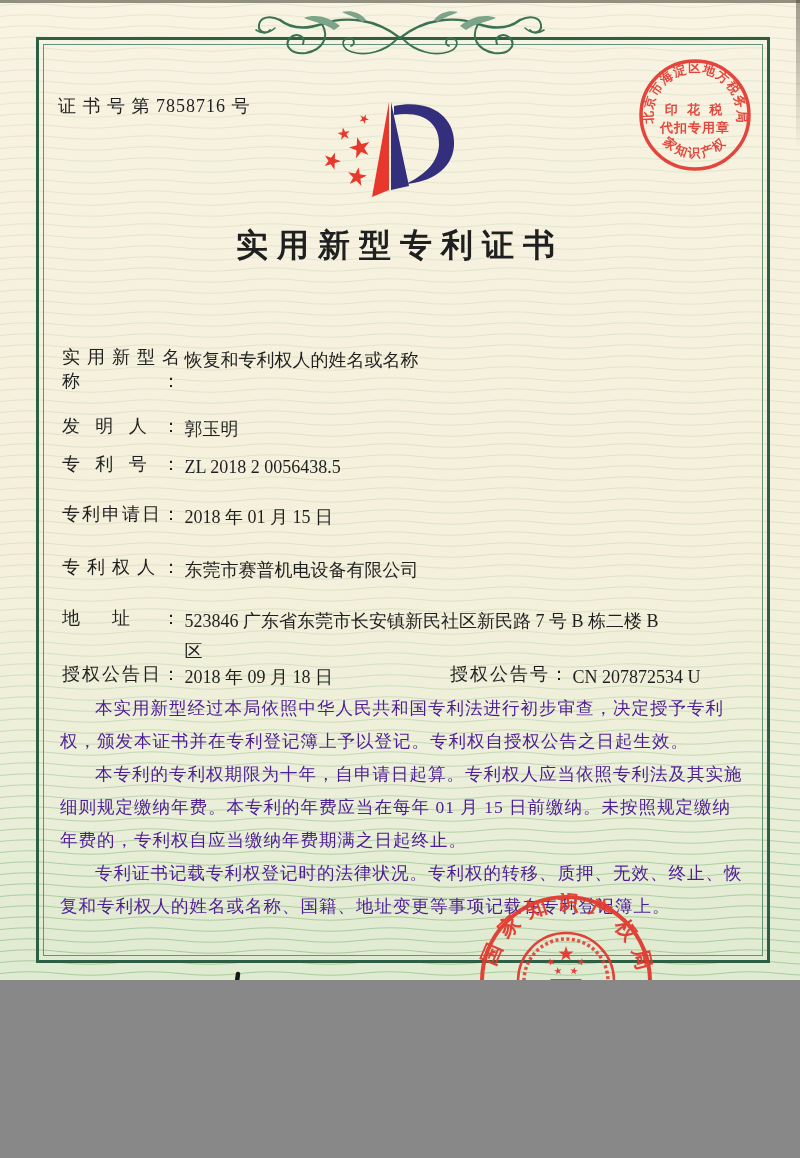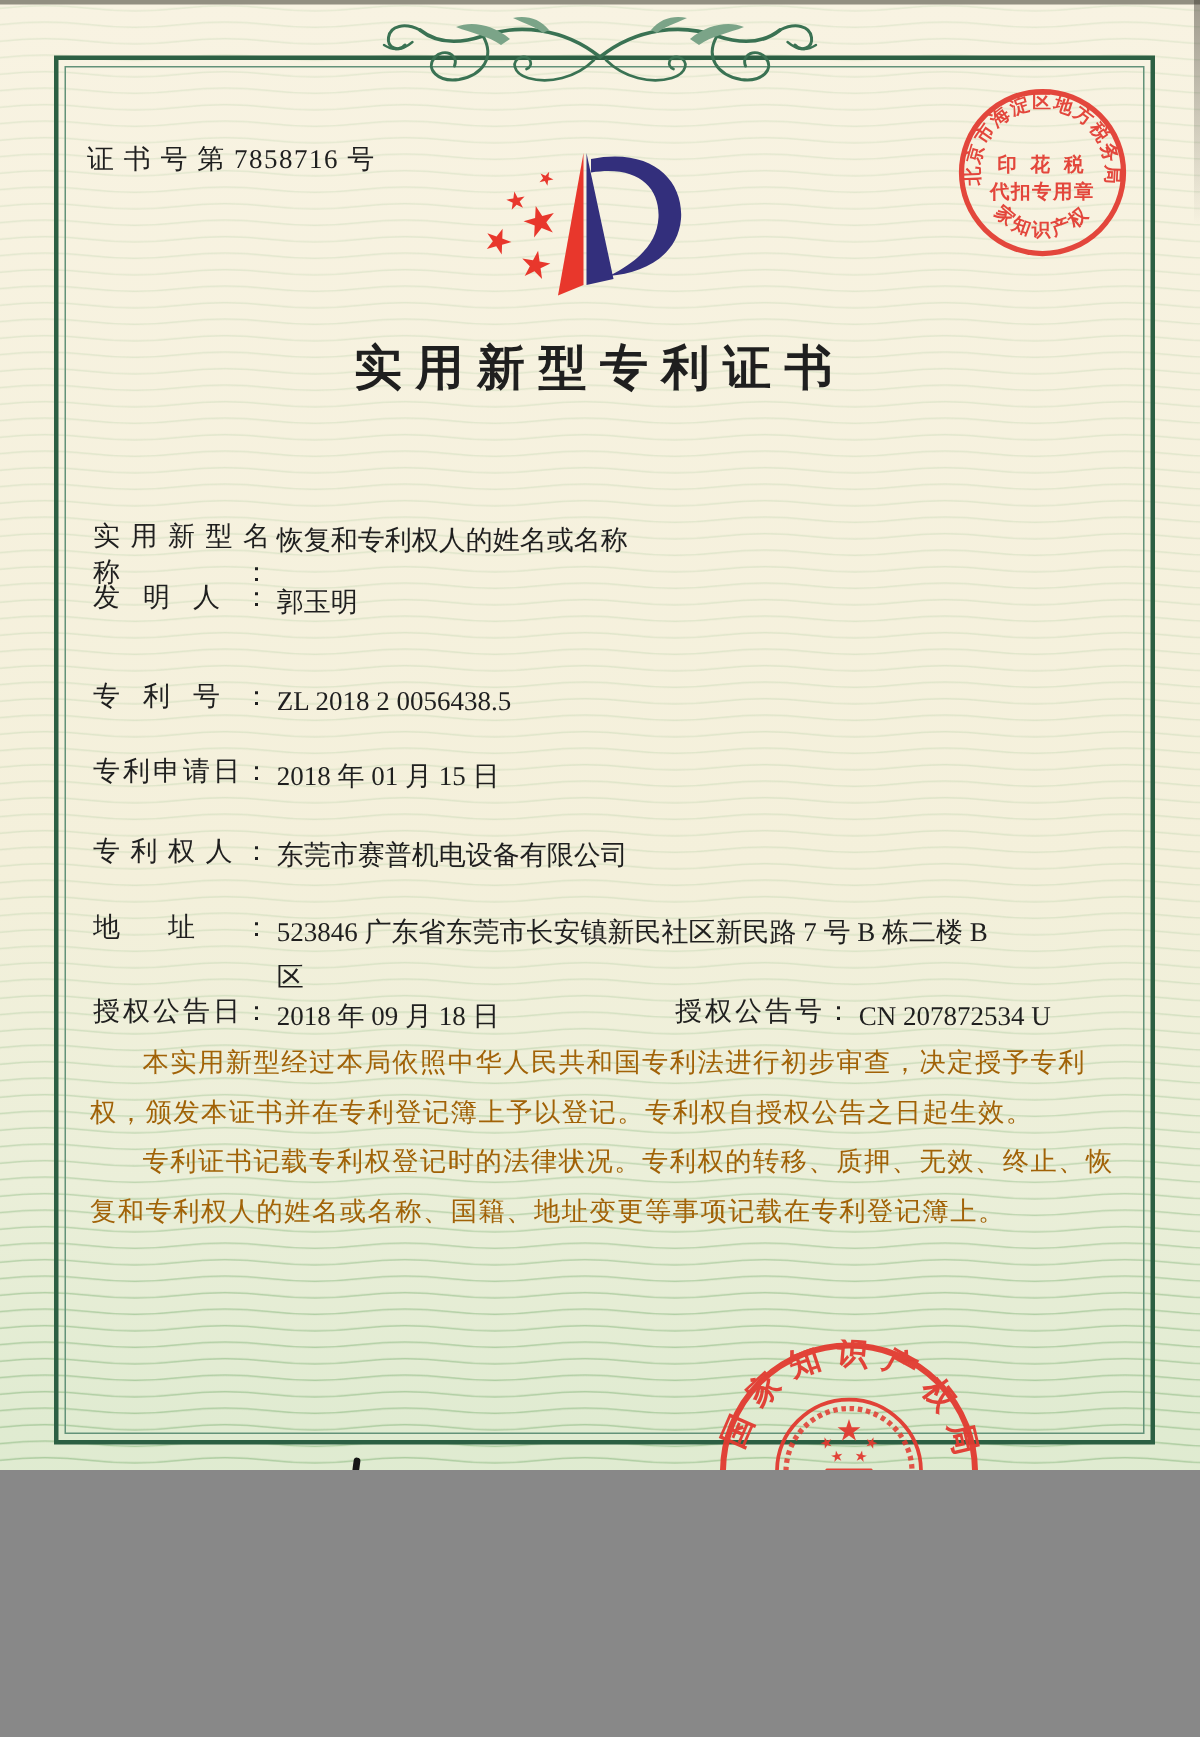--- a/index.html
+++ b/index.html
@@ -19,21 +19,21 @@
     border:1.5px solid #639279;z-index:2;}
   .cert-no{position:absolute;left:58px;top:94px;font-size:18px;letter-spacing:1px;z-index:4;}
   .title{position:absolute;left:0;top:224px;width:100%;text-align:center;
     font-size:32px;font-weight:700;letter-spacing:9px;z-index:4;}
   .fields{position:absolute;left:62px;top:340px;right:40px;z-index:4;font-size:18px;}
   .frow{position:absolute;left:0;}
   .flabel{display:inline-block;width:118px;text-align:justify;text-align-last:justify;vertical-align:top;}
   .fvalue{display:inline-block;vertical-align:top;white-space:pre-line;max-width:560px;line-height:30px;}
   .grant-no-pair{position:absolute;left:388px;top:0;}
   .paras{position:absolute;left:60px;top:692px;width:684px;z-index:4;
-    font-size:17.5px;line-height:33px;letter-spacing:1px;color:#a16207;}
+    font-size:17.5px;line-height:33px;letter-spacing:1px;color:#4c1d95;}
   .paras p{margin:0;text-indent:2em;}
   .issuer-title{position:absolute;left:86px;top:980px;font-size:22px;letter-spacing:2px;z-index:4;}
   .issuer-name{position:absolute;left:86px;top:1026px;font-size:18px;letter-spacing:2px;z-index:4;}
   .seal-date{position:absolute;left:472px;top:1051px;width:190px;font-size:19px;
     letter-spacing:1px;z-index:6;color:#131313;}
   .footer{position:absolute;left:0;top:1104px;width:100%;text-align:center;font-size:15px;
     letter-spacing:2px;z-index:4;}
   .bg-svg{position:absolute;left:0;top:0;z-index:0;}
   .logo-svg{position:absolute;left:312px;top:98px;z-index:3;}
   .tax-seal{position:absolute;left:637px;top:57px;z-index:5;opacity:.93;}
@@ -137,21 +137,21 @@
     </g>
   </svg>
 
   <div class="title">实用新型专利证书</div>
 
   <div class="fields">
     <div class="frow" style="top:5px">
       <span class="flabel">实用新型名称：</span>
       <span class="fvalue">恢复和专利权人的姓名或名称</span>
     </div>
-    <div class="frow" style="top:46px">
+    <div class="frow" style="top:74px">
       <span class="flabel">发明人：</span>
       <span class="fvalue">郭玉明</span>
     </div>
     <div class="frow" style="top:112px">
       <span class="flabel">专利号：</span>
       <span class="fvalue">ZL 2018 2 0056438.5</span>
     </div>
     <div class="frow" style="top:162px">
       <span class="flabel">专利申请日：</span>
       <span class="fvalue">2018 年 01 月 15 日</span>
@@ -170,20 +170,21 @@
       <span class="fvalue">2018 年 09 月 18 日</span>
       <span class="grant-no-pair">
         <span class="flabel">授权公告号：</span>
         <span class="fvalue">CN 207872534 U</span>
       </span>
     </div>
   </div>
 
   <div class="paras">
     <p>本实用新型经过本局依照中华人民共和国专利法进行初步审查，决定授予专利权，颁发本证书并在专利登记簿上予以登记。专利权自授权公告之日起生效。</p>
+    <p>本专利的专利权期限为十年，自申请日起算。专利权人应当依照专利法及其实施细则规定缴纳年费。本专利的年费应当在每年 01 月 15 日前缴纳。未按照规定缴纳年费的，专利权自应当缴纳年费期满之日起终止。</p>
     <p>专利证书记载专利权登记时的法律状况。专利权的转移、质押、无效、终止、恢复和专利权人的姓名或名称、国籍、地址变更等事项记载在专利登记簿上。</p>
   </div>
 
   <svg class="tax-seal" width="116" height="116" viewBox="-58 -58 116 116">
     <defs>
       <path id="taxTopArc" d="M -41 11 A 42.5 42.5 0 1 1 41 11"></path>
       <path id="taxBotArc" d="M -35 23.5 A 42 42 0 0 0 35 23.5"></path>
     </defs>
     <circle r="54" fill="none" stroke="#e23a30" stroke-width="3.5"></circle>
     <text class="seal-text" font-size="12.5" letter-spacing="1.2" fill="#e23a30">

